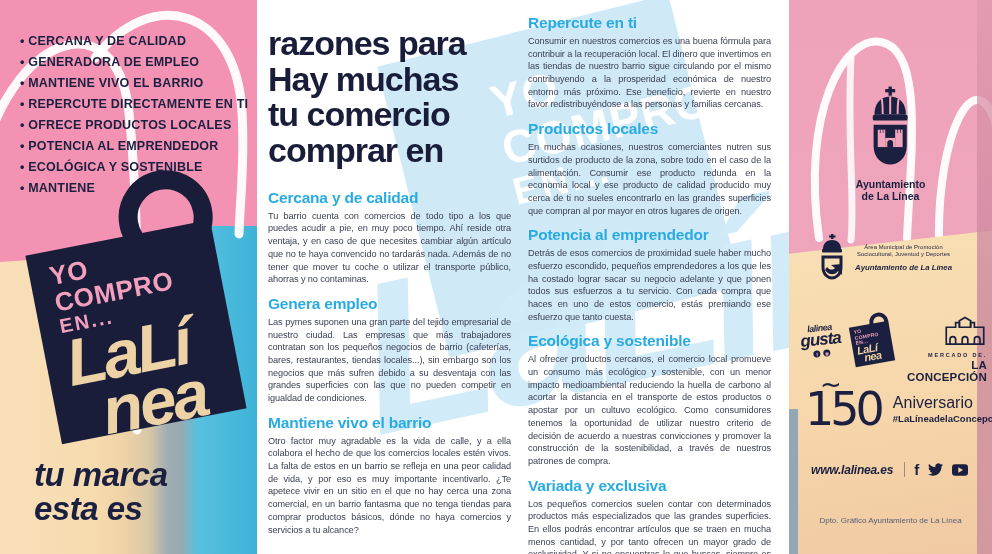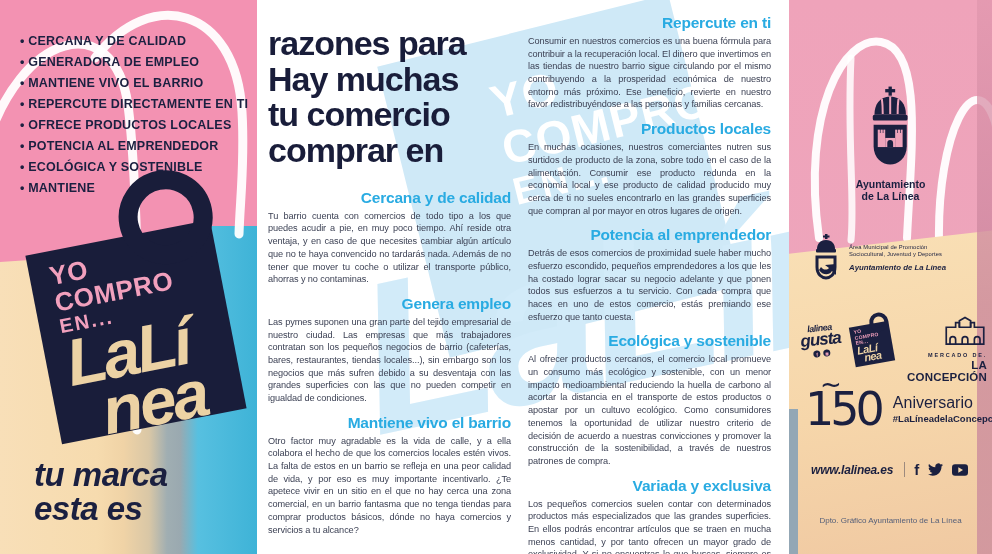--- a/index.html
+++ b/index.html
@@ -34,35 +34,35 @@
     transform:rotate(-14deg);box-sizing:border-box;padding:40px 0 0 102px;}
   .wm-square span{display:block;color:#ffffff;font-weight:bold;font-size:46px;line-height:1.04;letter-spacing:1px;}
   .wm-square span.sm{font-size:38px;letter-spacing:3px;}
   .wm-brand{position:absolute;left:96px;top:200px;font-size:215px;font-weight:bold;font-style:italic;
     color:#d2ebf9;transform:rotate(-12deg);letter-spacing:-10px;line-height:.8;white-space:nowrap;}
   .col{position:absolute;z-index:2;}
   .col1{left:11px;top:26px;width:243px;}
   .col2{left:271px;top:5px;width:243px;}
   .headline{margin:0 0 20px 0;color:#191d3a;font-weight:bold;font-size:34px;line-height:1.05;letter-spacing:-1px;}
   .headline span{display:block;}
-  .section h2{color:#29abe2;font-size:15.5px;font-weight:bold;margin:9px 0 3px 0;letter-spacing:-.2px;text-align:right;}
+  .section h2{color:#29abe2;font-size:15.5px;font-weight:bold;margin:9px 0 3px 0;letter-spacing:-.2px;}
   .section p{margin:0;font-size:9.2px;line-height:1.38;color:#3d4255;text-align:justify;letter-spacing:-.1px;}
 
   
   .panel-right{left:789px;width:203px;background:linear-gradient(180deg,#efa3ba 0%,#eda7bd 100%);}
   .rbag{position:absolute;left:0;right:0;top:224px;bottom:0;z-index:3;
     background:linear-gradient(170deg,#f9e0b6 0%,#f6d6aa 55%,#f0c9a2 100%);
     clip-path:polygon(0 9%,100% 2%,100% 100%,0 100%);}
   .redge{position:absolute;right:0;top:0;width:15px;height:554px;z-index:4;
     background:linear-gradient(180deg,#e197ae 0%,#c8839b 55%,#c9899d 100%);opacity:.75;}
   .rgray{position:absolute;left:0;bottom:0;width:9px;height:145px;background:#93a7b5;z-index:4;}
   .rcontent{position:absolute;inset:0;z-index:5;}
   .coa{position:absolute;left:50%;transform:translateX(-50%);top:86px;text-align:center;}
   .coa-name{margin-top:4px;color:#1b2040;font-weight:bold;font-size:10.5px;line-height:1.15;}
-  .area-row{position:absolute;left:22px;top:234px;display:flex;align-items:center;}
+  .area-row{position:absolute;left:28px;top:234px;display:flex;align-items:center;text-align:center;}
   .area-text{margin-left:8px;color:#1b2040;}
   .area-text .tiny{font-size:5.8px;line-height:1.25;letter-spacing:.1px;}
   .area-text .an{margin-top:5px;font-size:7.8px;font-weight:bold;font-style:italic;}
   .logo-row{position:absolute;left:6px;top:316px;width:192px;display:flex;align-items:flex-start;}
   .gusta{width:52px;color:#1b2040;text-align:center;font-style:italic;transform:rotate(-6deg);margin-top:8px;}
   .gusta .g1{font-size:9px;font-weight:bold;letter-spacing:-.5px;line-height:.9;}
   .gusta .g2{font-size:17px;font-weight:bold;letter-spacing:-1px;line-height:.9;}
   .gusta-dots{display:flex;justify-content:center;gap:3px;margin-top:3px;}
   .gdot{width:7px;height:7px;border-radius:50%;background:#1b2040;color:#efa3ba;font-size:5px;font-weight:bold;
         display:flex;align-items:center;justify-content:center;font-style:normal;}

